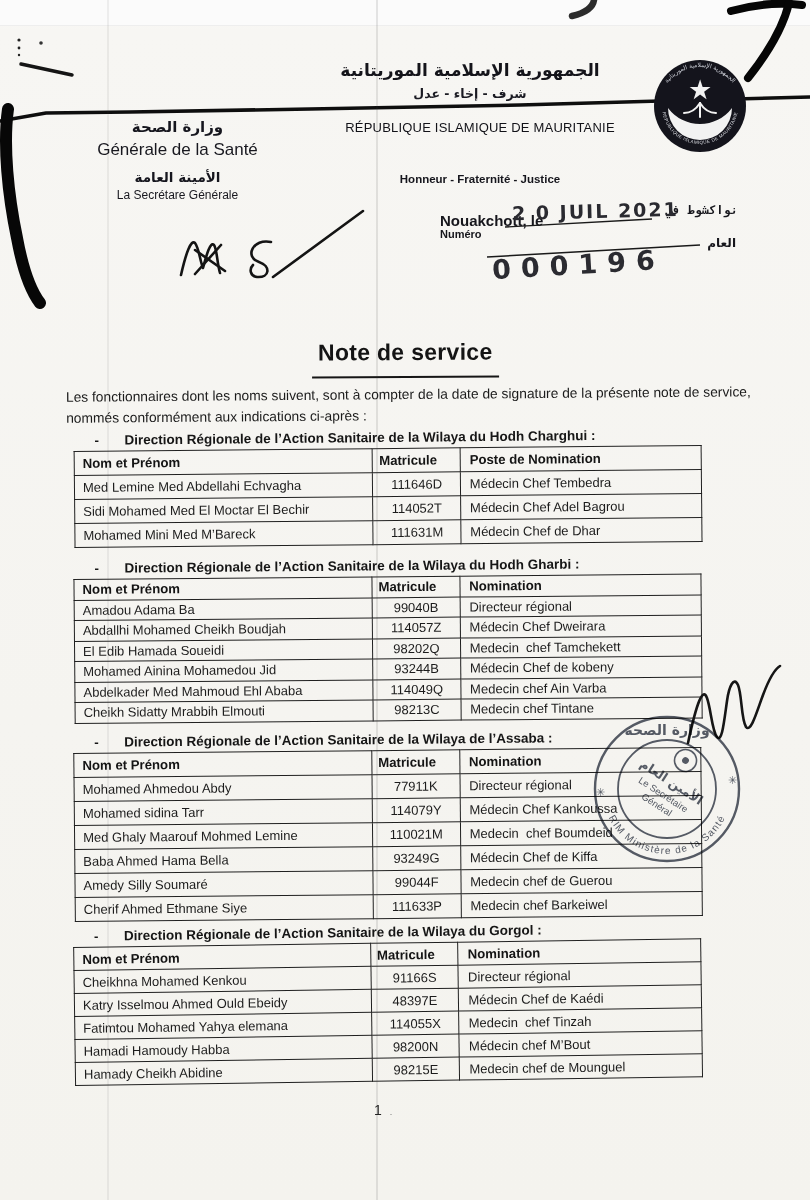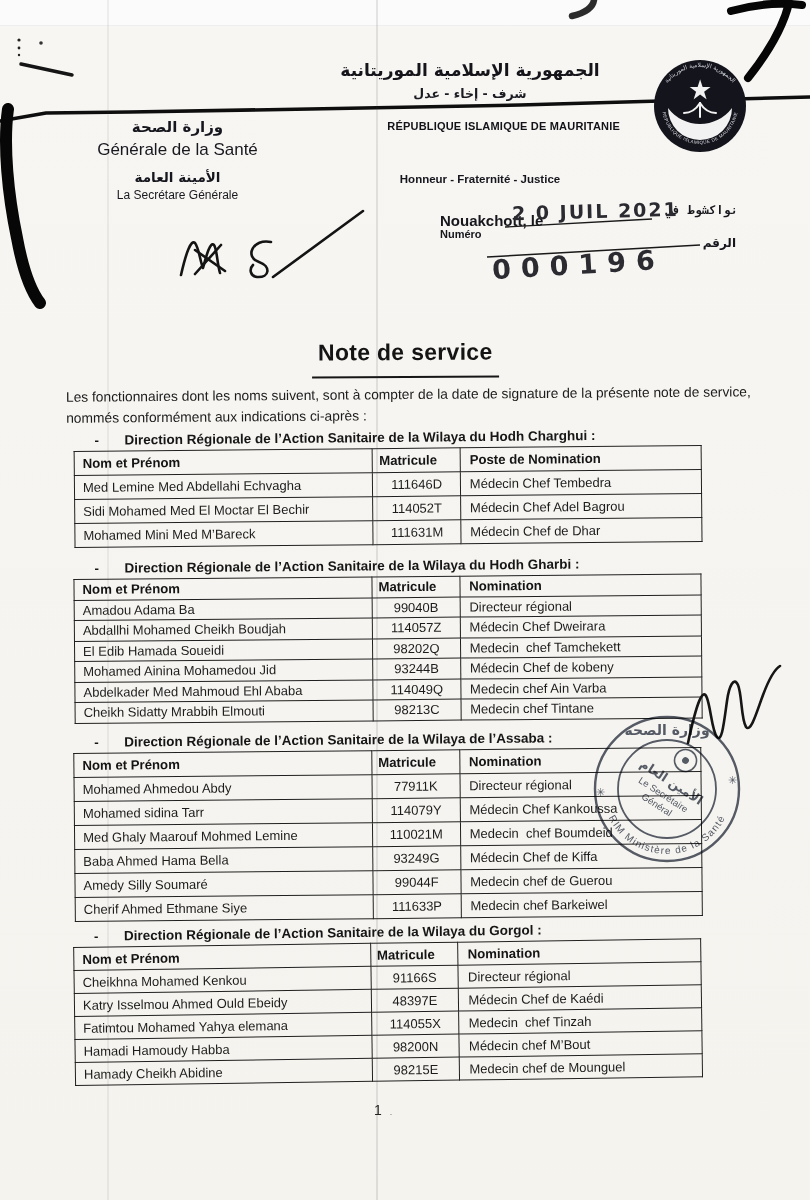--- a/index.html
+++ b/index.html
@@ -12,21 +12,21 @@
   .ar{font-family:"DejaVu Sans",sans-serif;direction:rtl;}
   
   .fold{position:absolute;top:0;bottom:0;width:2px;pointer-events:none;z-index:40;}
   .fold-1{left:107px;background:rgba(60,60,55,0.07);}
   .fold-2{left:376px;background:rgba(60,60,55,0.12);}
   .topband{position:absolute;left:0;top:0;right:0;height:25px;background:#fbfbfb;border-bottom:1px solid rgba(0,0,0,0.05);}
 
   
   .hdr-ar-rep{left:330px;top:60px;width:280px;text-align:center;font-weight:bold;font-size:17px;color:#14141a;}
   .hdr-ar-motto{left:330px;top:86px;width:280px;text-align:center;font-size:12.5px;font-weight:bold;color:#1a1a22;}
-  .hdr-rep{left:340px;top:120px;width:280px;text-align:right;font-weight:bold;font-size:11px;letter-spacing:.2px;color:#121218;}
+  .hdr-rep{left:340px;top:120px;width:280px;text-align:center;font-weight:normal;font-size:13px;letter-spacing:.2px;color:#121218;}
   .hdr-motto{left:340px;top:137px;width:280px;text-align:center;font-weight:bold;font-size:11.5px;color:#15151c;margin-top:36px;}
   .min-block{left:70px;top:118px;width:215px;text-align:center;}
   .min-block .l1{font-size:15px;font-weight:bold;color:#16161e;}
   .min-block .l2{font-size:17px;margin-top:4px;color:#18181f;}
   .min-block .l3{font-size:13.5px;font-weight:bold;margin-top:9px;color:#16161e;text-align:center;}
   .min-block .l4{font-size:12px;margin-top:3px;color:#18181f;}
 
   .nkt-label{left:440px;top:212px;font-size:15px;font-weight:bold;color:#16161c;}
   .nkt-ar{left:648px;top:203px;width:90px;font-size:12px;font-weight:bold;color:#16161c;font-family:Liberation Mono, monospace;}
   .date-stamp{left:512px;top:200px;font-family:"DejaVu Sans",sans-serif;font-size:19px;font-weight:600;letter-spacing:2px;color:#2a2a30;transform:rotate(-1.5deg);}
@@ -132,21 +132,21 @@
     <div class="l1 ar">وزارة الصحة</div>
     <div class="l2">Générale de la Santé</div>
     <div class="l3 ar">الأمينة العامة</div>
     <div class="l4">La Secrétare Générale</div>
   </div>
 
   <div class="abs nkt-label">Nouakchott, le</div>
   <div class="abs nkt-ar ar">نواكشوط في</div>
   <div class="abs date-stamp">2 0 JUIL 2021</div>
   <div class="abs num-label">Numéro</div>
-  <div class="abs num-ar ar">الرقم</div>
+  <div class="abs num-ar ar">العام</div>
   <div class="abs num-value">000196</div>
 
   <div class="abs doc-title">
     <span>Note de service</span>
   </div>
   <div class="abs intro">Les fonctionnaires dont les noms suivent, sont à compter de la date de signature de la présente note de service, nommés conformément aux indications ci-après :</div>
 
   <div id="sections">
       <div class="section s0">
         <div class="sec-heading"><span class="dash">-</span><span>Direction Régionale de l’Action Sanitaire de la Wilaya du Hodh Charghui :</span></div>

